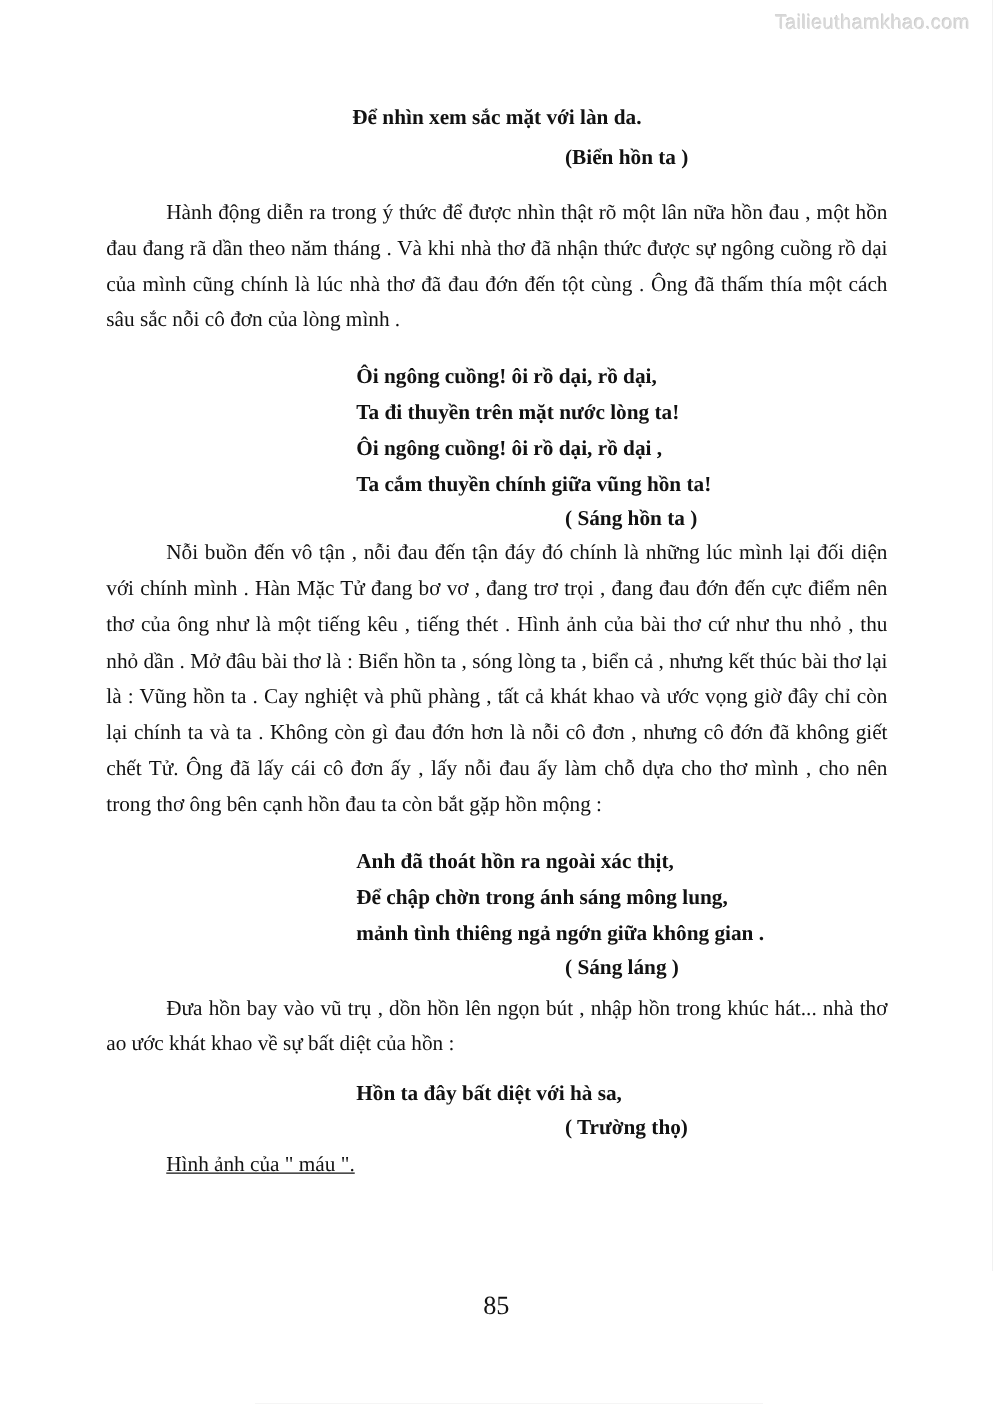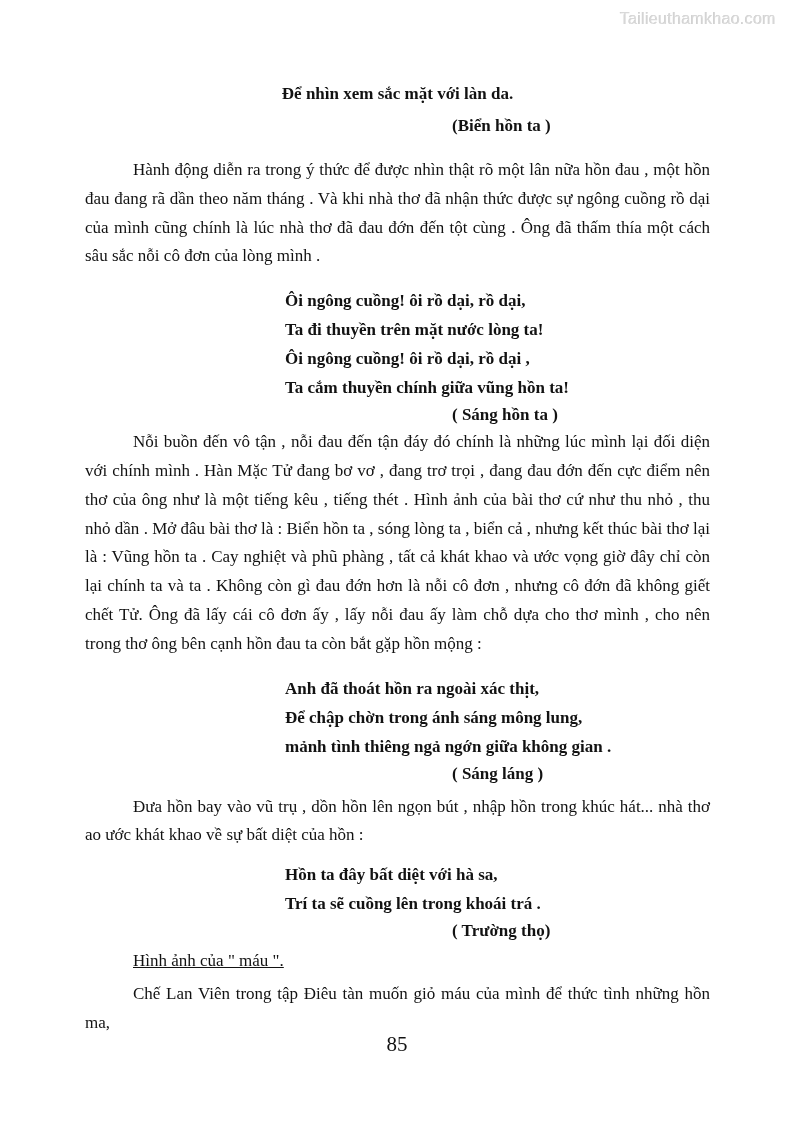--- a/index.html
+++ b/index.html
@@ -114,25 +114,23 @@
       <div class="verse-line">Anh đã thoát hồn ra ngoài xác thịt,</div>
       <div class="verse-line">Để chập chờn trong ánh sáng mông lung,</div>
       <div class="verse-line">mảnh tình thiêng ngả ngớn giữa không gian .</div>
       <div class="verse-attr">( Sáng láng )</div>
     </div>
 
     <p class="para mt6">Đưa hồn bay vào vũ trụ , dồn hồn lên ngọn bút , nhập hồn trong khúc hát... nhà thơ ao ước khát khao về sự bất diệt của hồn :</p>
 
     <div class="verse mt10">
       <div class="verse-line">Hồn ta đây bất diệt với hà sa,</div>
-      <div class="verse-line">Trí ta sẽ cuồng lên trong khoái trá .</div>
       <div class="verse-attr">( Trường thọ)</div>
     </div>
 
     <p class="section-heading"><span>Hình ảnh của " máu ".</span></p>
 
-    <p class="para mt5">Chế Lan Viên trong tập Điêu tàn muốn giỏ máu của mình để thức tình những hồn ma,</p>
 
   </div>
 
   <div class="page-number">85</div>
 
 </div>
 
 </body></html>

